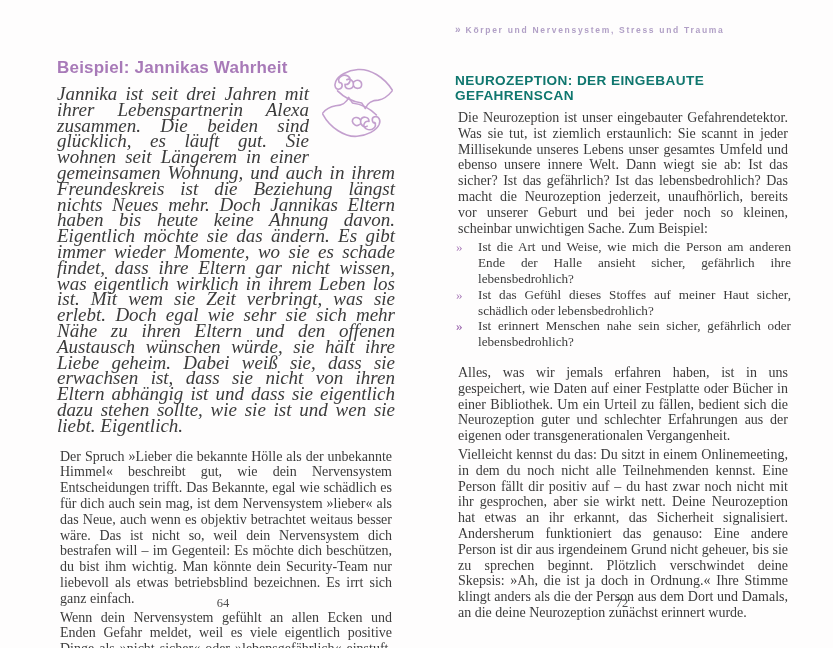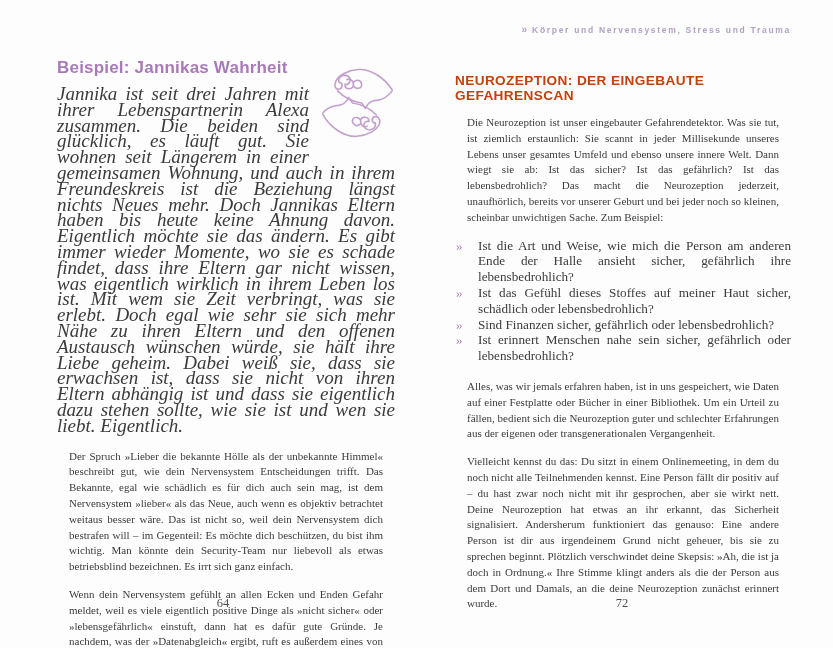--- a/index.html
+++ b/index.html
@@ -33,51 +33,50 @@
   }
   .example-text{
     font-style:italic;
     font-size:19px;
     line-height:15.8px;
     text-align:justify;
     margin:0;
     hyphens:auto;
   }
   .body-para{
-    font-size:11px;
+    font-size:14px;
     line-height:15.8px;
     text-align:justify;
-    margin:12px;
+    margin:3px;
     hyphens:auto;
   }
   .para-gap{margin-top:15px;font-family:Liberation Serif, serif;}
   
   .right-page{
     position:absolute;left:455px;top:24px;width:336px;
   }
   .running-header{
-    text-align:right;
     font-family:"Liberation Sans", sans-serif;
     font-size:8.5px;
     font-weight:700;
     letter-spacing:1.7px;
     color:#b1a0c6;
     margin:0 0 0 0;
   }
   .running-header .rh-marker{
     margin-right:5px;
     font-size:10px;
     letter-spacing:0;
   }
   .section-heading{
     font-family:"Liberation Sans", sans-serif;
     font-weight:700;
     font-size:13.6px;
     letter-spacing:0.4px;
-    color:#c2410c;
+    color:#0f766e;
     margin:38px 0 7px 0;
   }
   .bullet-list{
     margin:0;padding:0;list-style:none;
   }
   .bullet-item{
     position:relative;
     padding-left:23px;
     font-size:13.2px;
     line-height:15.8px;
@@ -146,21 +145,20 @@
       <li class="bullet-item">
         <span class="bullet-marker">»</span>
         <span>Ist die Art und Weise, wie mich die Person am anderen Ende der Halle ansieht sicher, gefährlich ihre lebensbedrohlich?</span>
       </li>
       <li class="bullet-item">
         <span class="bullet-marker">»</span>
         <span>Ist das Gefühl dieses Stoffes auf meiner Haut sicher, schädlich oder lebensbedrohlich?</span>
       </li>
       <li class="bullet-item">
         <span class="bullet-marker">»</span>
-        <span>Sind Finanzen sicher, gefährlich oder lebensbedrohlich?</span>
       </li>
       <li class="bullet-item">
         <span class="bullet-marker">»</span>
         <span>Ist erinnert Menschen nahe sein sicher, gefährlich oder lebensbedrohlich?</span>
       </li>
     </ul>
 
     <p class="body-para para-gap">Alles, was wir jemals erfahren haben, ist in uns gespeichert, wie Daten auf einer Festplatte oder Bücher in einer Bibliothek. Um ein Urteil zu fällen, bedient sich die Neurozeption guter und schlechter Erfahrungen aus der eigenen oder transgenerationalen Vergangenheit.</p>
 
     <p class="body-para">Vielleicht kennst du das: Du sitzt in einem Onlinemeeting, in dem du noch nicht alle Teilnehmenden kennst. Eine Person fällt dir positiv auf – du hast zwar noch nicht mit ihr gesprochen, aber sie wirkt nett. Deine Neurozeption hat etwas an ihr erkannt, das Sicherheit signalisiert. Andersherum funktioniert das genauso: Eine andere Person ist dir aus irgendeinem Grund nicht geheuer, bis sie zu sprechen beginnt. Plötzlich verschwindet deine Skepsis: »Ah, die ist ja doch in Ordnung.« Ihre Stimme klingt anders als die der Person aus dem Dort und Damals, an die deine Neurozeption zunächst erinnert wurde.</p>

